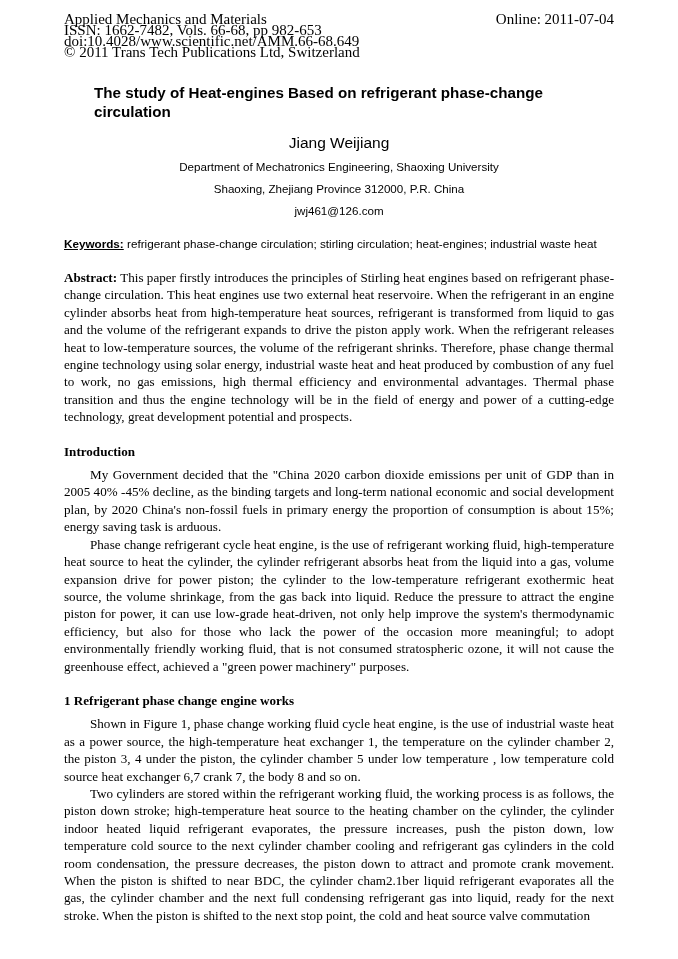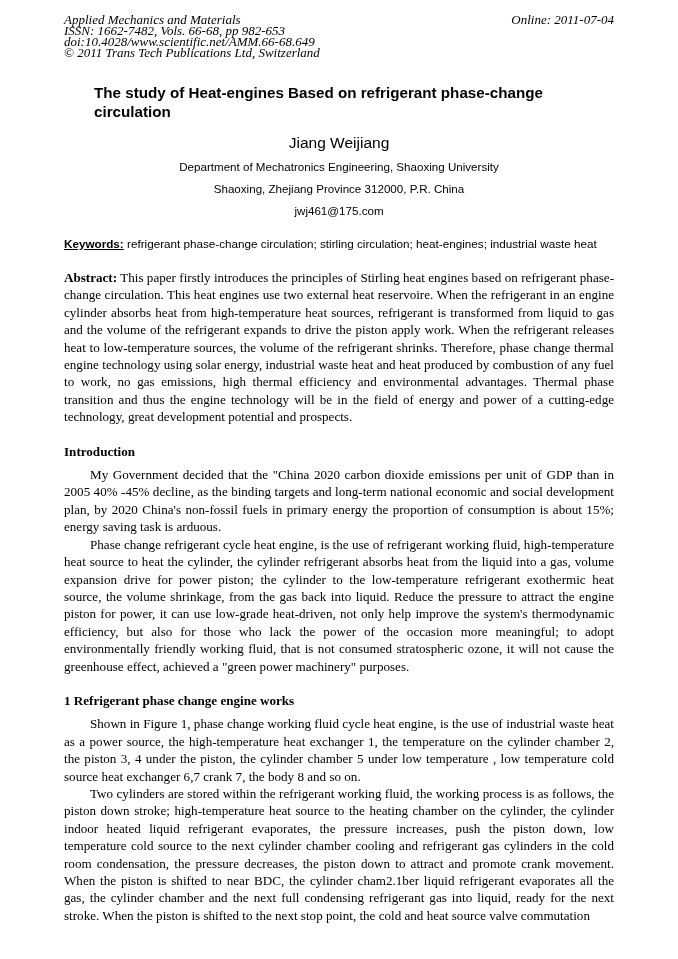--- a/index.html
+++ b/index.html
@@ -1,18 +1,18 @@
 <!DOCTYPE html>
 <html><head>
 <meta charset="utf-8">
 <style>
   html, body { margin: 0; padding: 0; background: #ffffff; }
   body { width: 678px; height: 959px; position: relative; overflow: hidden; color: #000; }
   .page { position: absolute; left: 64px; top: 14px; width: 550px; }
-  .hdr { position: relative; font-family: "Liberation Serif", serif; font-style: italic; font-size: 13px; line-height: 11px; }
+  .hdr { position: relative; font-family: "Liberation Serif", serif; font-size: 15px; line-height: 11px; }
   .hdr-online { position: absolute; right: 0; top: 0; }
   .title { margin-top: 26px; text-align: left; font-family: "Liberation Sans", sans-serif; font-weight: bold; font-size: 15.2px; line-height: 18.5px; padding: 0 30px; }
   .author { margin-top: 12px; text-align: center; font-family: "Liberation Sans", sans-serif; font-size: 15.5px; line-height: 19px; }
   .affil { text-align: center; font-family: "Liberation Sans", sans-serif; font-size: 11.6px; line-height: 22px; }
   .affil.first { margin-top: 4px; }
   .keywords { margin-top: 14px; font-family: "Liberation Sans", sans-serif; font-size: 11.7px; line-height: 15px; text-align: justify; }
   .keywords b { font-weight: bold; text-decoration: underline; }
   .body-text { font-family: "Liberation Serif", serif; font-size: 13.1px; line-height: 17.4px; text-align: justify; }
   .abstract { margin-top: 18px; }
   .section-head { font-family: "Liberation Serif", serif; font-weight: bold; font-size: 13.1px; line-height: 17.4px; margin-top: 17px; margin-bottom: 6px; }
@@ -30,21 +30,21 @@
     <div>doi:10.4028/www.scientific.net/AMM.66-68.649</div>
     <div>© 2011 Trans Tech Publications Ltd, Switzerland</div>
     <div class="hdr-online">Online: 2011-07-04</div>
   </div>
 
   <div class="title">The study of Heat-engines Based on refrigerant phase-change circulation</div>
 
   <div class="author">Jiang Weijiang</div>
   <div class="affil first">Department of Mechatronics Engineering, Shaoxing University</div>
   <div class="affil">Shaoxing, Zhejiang Province 312000, P.R. China</div>
-  <div class="affil">jwj461@175.com</div>
+  <div class="affil">jwj461@126.com</div>
 
   <div class="keywords"><b>Keywords:</b><span> refrigerant phase-change circulation; stirling circulation; heat-engines; industrial waste heat</span></div>
 
   <p class="body-text abstract"><b>Abstract:</b><span> This paper firstly introduces the principles of Stirling heat engines based on refrigerant phase-change circulation. This heat engines use two external heat reservoire. When the refrigerant in an engine cylinder absorbs heat from high-temperature heat sources, refrigerant is transformed from liquid to gas and the volume of the refrigerant expands to drive the piston apply work. When the refrigerant releases heat to low-temperature sources, the volume of the refrigerant shrinks. Therefore, phase change thermal engine technology using solar energy, industrial waste heat and heat produced by combustion of any fuel to work, no gas emissions, high thermal efficiency and environmental advantages. Thermal phase transition and thus the engine technology will be in the field of energy and power of a cutting-edge technology, great development potential and prospects.</span></p>
 
   <div class="section-head">Introduction</div>
   <p class="body-text para">My Government decided that the "China 2020 carbon dioxide emissions per unit of GDP than in 2005 40% -45% decline, as the binding targets and long-term national economic and social development plan, by 2020 China's non-fossil fuels in primary energy the proportion of consumption is about 15%; energy saving task is arduous.</p>
   <p class="body-text para">Phase change refrigerant cycle heat engine, is the use of refrigerant working fluid, high-temperature heat source to heat the cylinder, the cylinder refrigerant absorbs heat from the liquid into a gas, volume expansion drive for power piston; the cylinder to the low-temperature refrigerant exothermic heat source, the volume shrinkage, from the gas back into liquid. Reduce the pressure to attract the engine piston for power, it can use low-grade heat-driven, not only help improve the system's thermodynamic efficiency, but also for those who lack the power of the occasion more meaningful; to adopt environmentally friendly working fluid, that is not consumed stratospheric ozone, it will not cause the greenhouse effect, achieved a "green power machinery" purposes.</p>
 
   <div class="section-head">1 Refrigerant phase change engine works</div>

